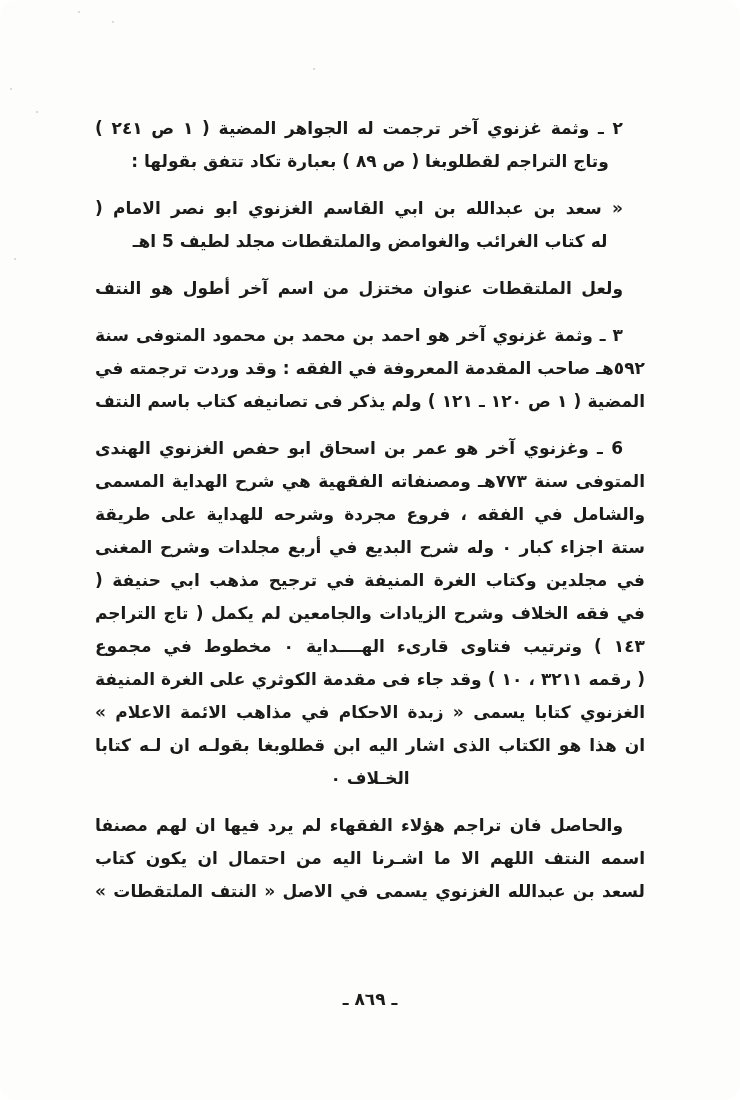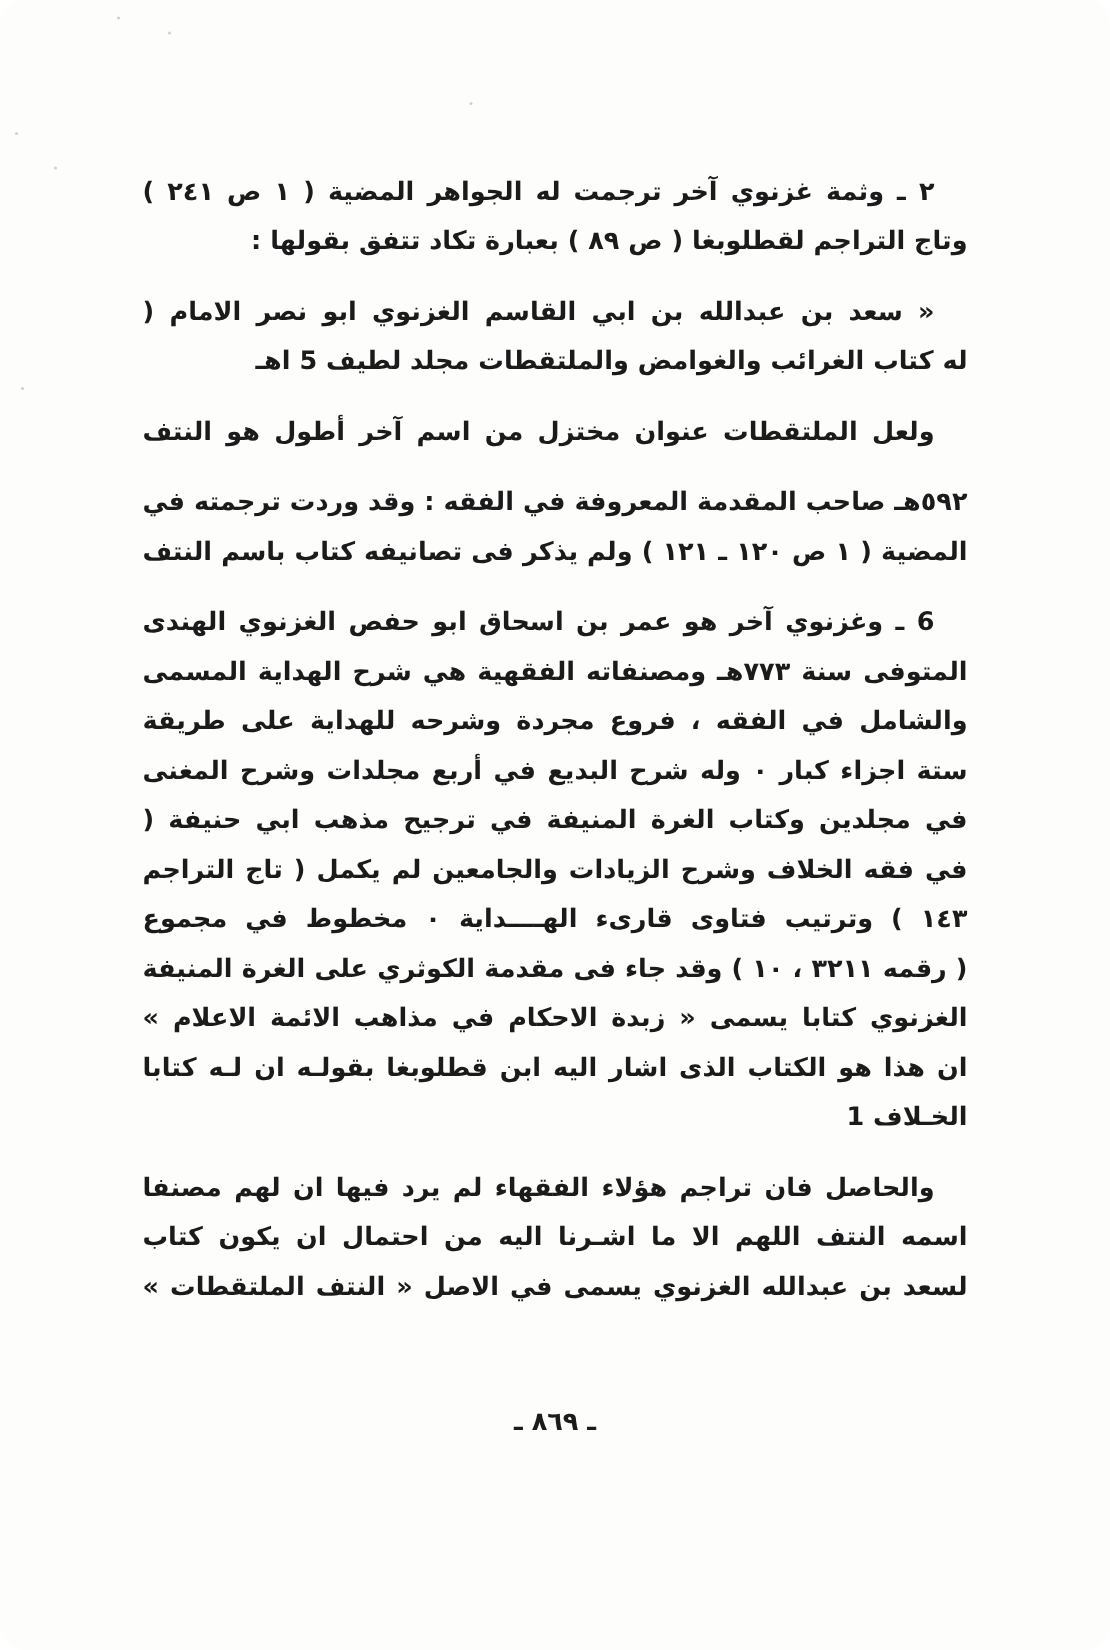--- a/index.html
+++ b/index.html
@@ -25,35 +25,35 @@
     direction: rtl;
   }
   .para {
     margin: 0 0 14px 0;
   }
   .line {
     font-size: 17px;
     font-weight: bold;
     line-height: 33px;
     height: 33px;
-    text-align: right;
+    text-align: center;
     white-space: normal;
     overflow: hidden;
   }
   .line.justify {
     text-align: justify;
     text-align-last: justify;
     text-justify: inter-word;
   }
   .line.indent {
     padding-right: 22px;
   }
   .page-number {
     position: absolute;
-    top: 933px;
+    top: 984px;
     right: 95px;
     width: 550px;
     text-align: center;
     font-size: 17px;
     font-weight: bold;
     line-height: 30px;
     letter-spacing: 2px;
     direction: rtl;
   }
   .speck {
@@ -82,35 +82,36 @@
         <div class="line">وتاج التراجم لقطلوبغا ( ص ٨٩ ) بعبارة تكاد تتفق بقولها :</div>
       </div>
       <div class="para">
         <div class="line justify indent">« سعد بن عبدالله بن ابي القاسم الغزنوي ابو نصر الامام ( الكبير )</div>
         <div class="line">له كتاب الغرائب والغوامض والملتقطات مجلد لطيف 5 اهـ</div>
       </div>
       <div class="para">
         <div class="line justify indent">ولعل الملتقطات عنوان مختزل من اسم آخر أطول هو النتف الملتقطة</div>
       </div>
       <div class="para">
+        <div class="line justify indent">٣ ـ وثمة غزنوي آخر هو احمد بن محمد بن محمود المتوفى سنة</div>
         <div class="line justify">٥٩٢هـ صاحب المقدمة المعروفة في الفقه : وقد وردت ترجمته في الجواهر</div>
         <div class="line justify">المضية ( ١ ص ١٢٠ ـ ١٢١ ) ولم يذكر فى تصانيفه كتاب باسم النتف ٠</div>
       </div>
       <div class="para">
         <div class="line justify indent">6 ـ وغزنوي آخر هو عمر بن اسحاق ابو حفص الغزنوي الهندى</div>
         <div class="line justify">المتوفى سنة ٧٧٣هـ ومصنفاته الفقهية هي شرح الهداية المسمى بالتوضيح</div>
         <div class="line justify">والشامل في الفقه ، فروع مجردة وشرحه للهداية على طريقة الجدل في</div>
         <div class="line justify">ستة اجزاء كبار ٠ وله شرح البديع في أربع مجلدات وشرح المغنى للخبازي</div>
         <div class="line justify">في مجلدين وكتاب الغرة المنيفة في ترجيح مذهب ابي حنيفة ( طبع ) وكتاب</div>
         <div class="line justify">في فقه الخلاف وشرح الزيادات والجامعين لم يكمل ( تاج التراجم ١٤٢ ـ</div>
         <div class="line justify">١٤٣ ) وترتيب فتاوى قارىء الهــــداية ٠ مخطوط في مجموع بالاوقاف</div>
         <div class="line justify">( رقمه ٣٢١١ ، ١٠ ) وقد جاء فى مقدمة الكوثري على الغرة المنيفة ان لهــذا</div>
         <div class="line justify">الغزنوي كتابا يسمى « زبدة الاحكام في مذاهب الائمة الاعلام » والظاهر</div>
         <div class="line justify">ان هذا هو الكتاب الذى اشار اليه ابن قطلوبغا بقولـه ان لـه كتابا فى فقه</div>
-        <div class="line">الخـلاف 1</div>
+        <div class="line">الخـلاف ٠</div>
       </div>
       <div class="para">
         <div class="line justify indent">والحاصل فان تراجم هؤلاء الفقهاء لم يرد فيها ان لهم مصنفا آخـر</div>
         <div class="line justify">اسمه النتف اللهم الا ما اشـرنا اليه من احتمال ان يكون كتاب الملتقطـات</div>
         <div class="line justify">لسعد بن عبدالله الغزنوي يسمى في الاصل « النتف الملتقطات » ولذا فـأن</div>
       </div>
     </div>
 
   <div class="page-number">ـ ٨٦٩ ـ</div>
 </div>

